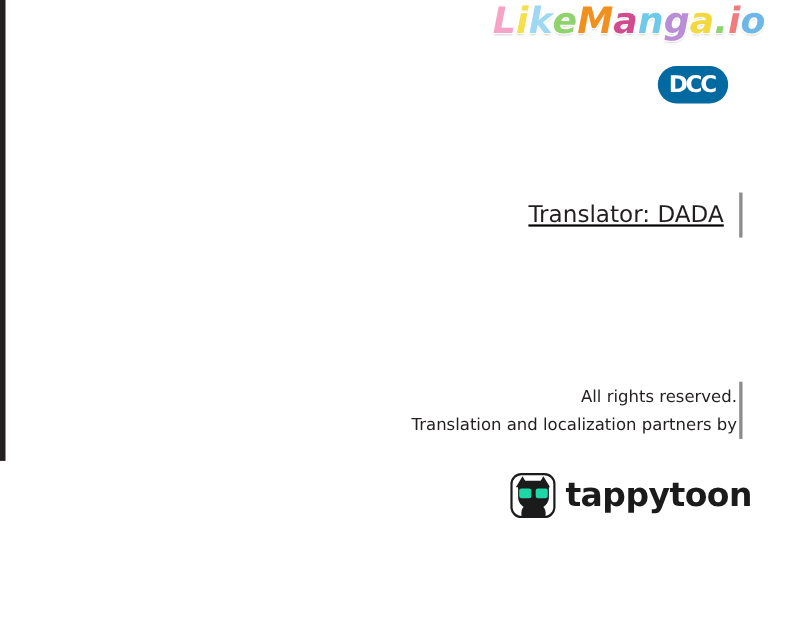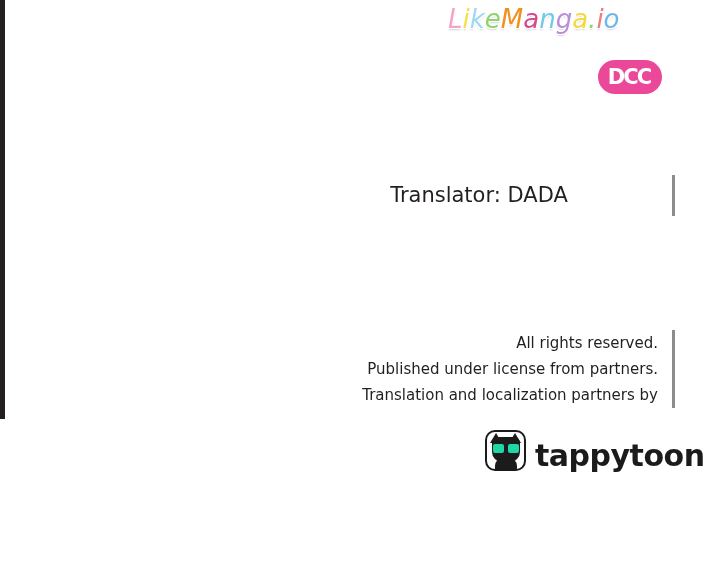--- a/index.html
+++ b/index.html
@@ -26,23 +26,23 @@
   }
 
   
   .watermark {
     position: absolute;
     top: 2px;
     left: 448px;
     width: 262px;
     height: 34px;
     font-family: "DejaVu Sans", sans-serif;
-    font-weight: normal;
+    font-weight: bold;
     font-style: italic;
-    font-size: 26px;
+    font-size: 33px;
     letter-spacing: 0px;
     white-space: nowrap;
     line-height: 34px;
     user-select: none;
   }
   .watermark span {
     display: inline-block;
     text-shadow:
       -1px -1px 0 #ffffff,
        1px -1px 0 #ffffff,
@@ -64,21 +64,21 @@
   .wm-12 { color: #6fb7e8; }
 
   
   .dcc-badge {
     position: absolute;
     left: 598px;
     top: 60px;
     width: 64px;
     height: 34px;
     border-radius: 17px;
-    background: #ec4899;
+    background: #0369a1;
     display: flex;
     align-items: center;
     justify-content: center;
     box-shadow: 0 0 0 3px #ffffff;
   }
   .dcc-badge .dcc-text {
     color: #ffffff;
     font-family: "DejaVu Sans", sans-serif;
     font-weight: bold;
     font-size: 21px;
@@ -86,59 +86,60 @@
     line-height: 1;
     padding-right: 2px;
   }
 
   
   .credits {
     position: absolute;
     left: 300px;
     top: 175px;
     width: 375px;
-    text-align: center;
+    text-align: right;
     padding-right: 14px;
     border-right: 3px solid #8c8c8c;
     box-sizing: border-box;
+    text-decoration: underline;
   }
   .credits .line {
     font-family: "DejaVu Sans", sans-serif;
     font-size: 21px;
     color: #231f20;
     line-height: 41px;
     white-space: nowrap;
   }
 
   
   .rights {
     position: absolute;
     left: 300px;
-    top: 330px;
+    top: 347px;
     width: 375px;
     text-align: right;
-    padding-right: 14px;
+    padding-right: 2px;
     border-right: 3px solid #8c8c8c;
     box-sizing: border-box;
   }
   .rights .line {
     font-family: "DejaVu Sans", sans-serif;
     font-size: 15px;
     color: #231f20;
     line-height: 26px;
     white-space: nowrap;
   }
 
   
   .tappytoon {
     position: absolute;
-    left: 485px;
+    left: 464px;
     top: 430px;
     display: flex;
-    align-items: flex-end;
+    align-items: center;
     gap: 9px;
   }
   .tt-mark {
     width: 41px;
     height: 41px;
     border-radius: 10px;
     background: #ffffff;
     border: 2px solid #1b1b1b;
     position: relative;
     box-sizing: border-box;
@@ -213,21 +214,20 @@
 <div class="dcc-badge">
   <div class="dcc-text">DCC</div>
 </div>
 
 <div class="credits">
   <div class="line">Translator: DADA</div>
 </div>
 
 <div class="rights">
   <div class="line">All rights reserved.</div>
-  <div class="line">Published under license from partners.</div>
   <div class="line">Translation and localization partners by</div>
 </div>
 
 <div class="tappytoon">
   <div class="tt-mark">
     <div class="ear-l"></div>
     <div class="ear-r"></div>
     <div class="head"></div>
     <div class="glasses">
       <div class="lens"></div>

